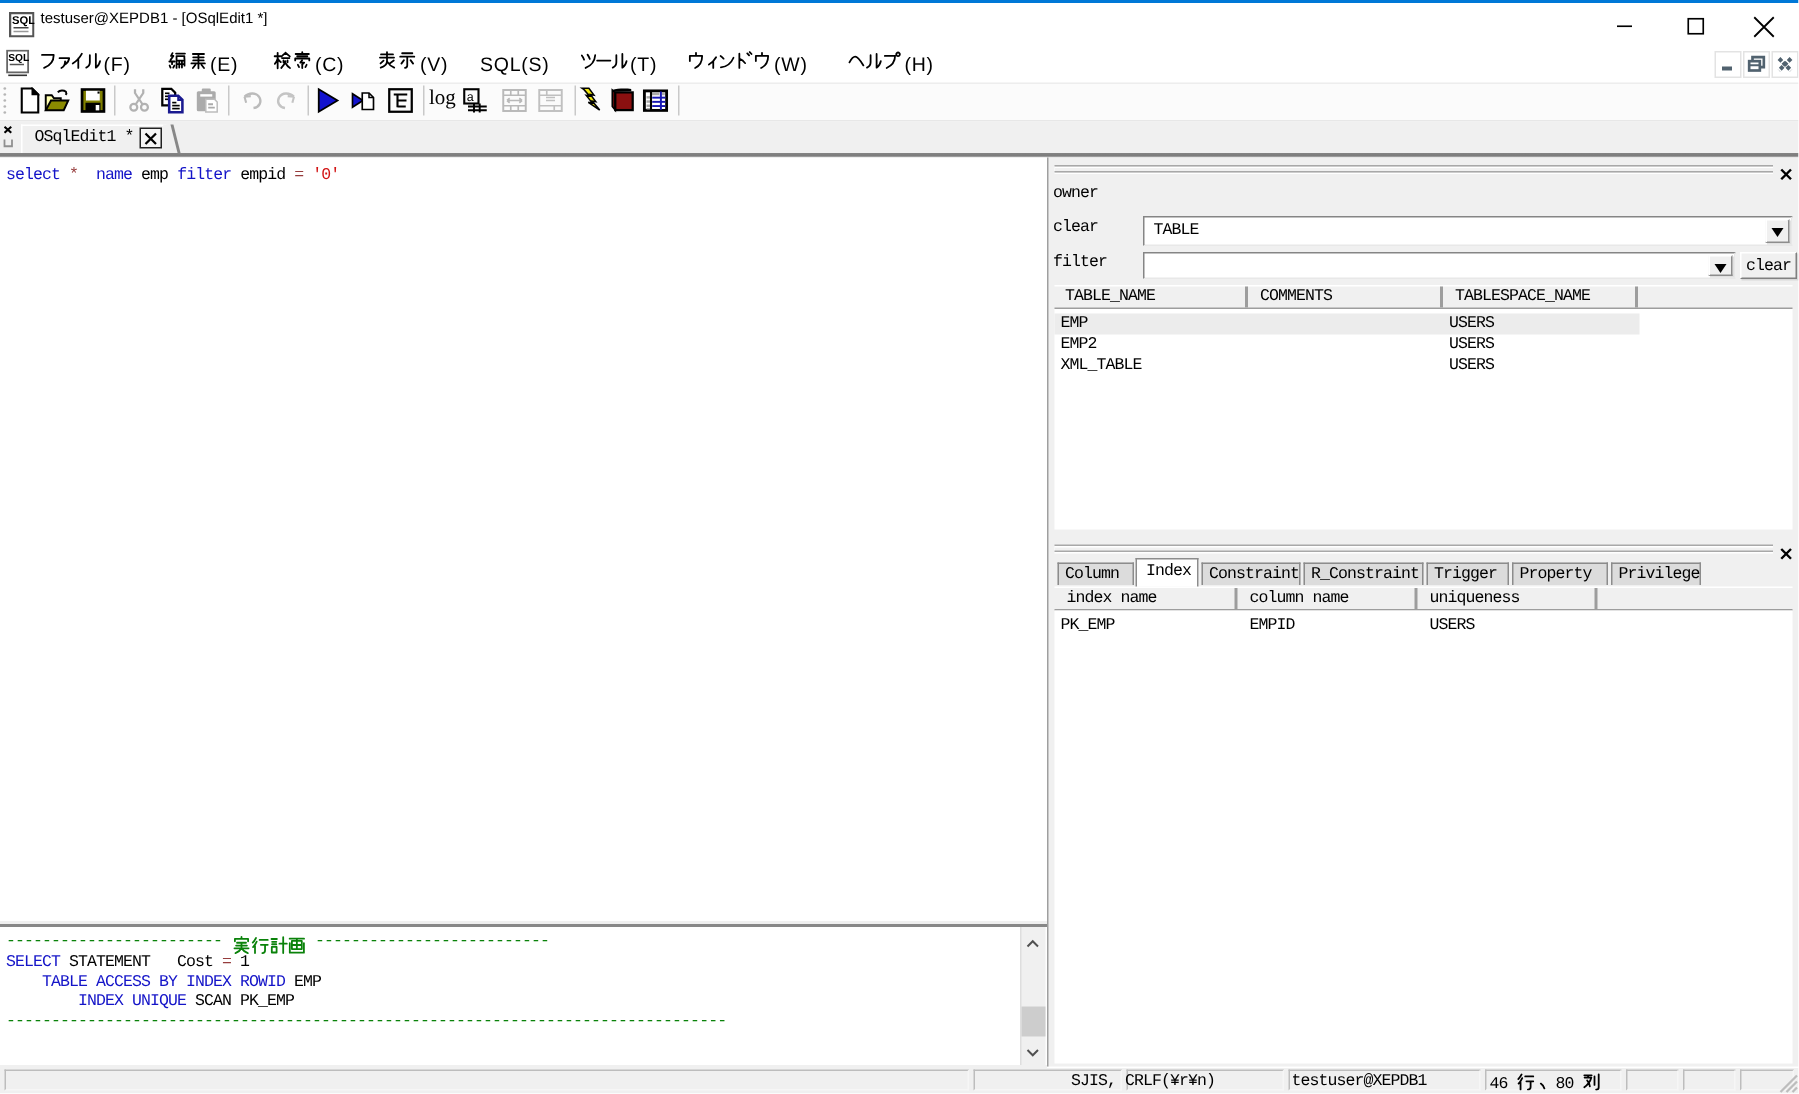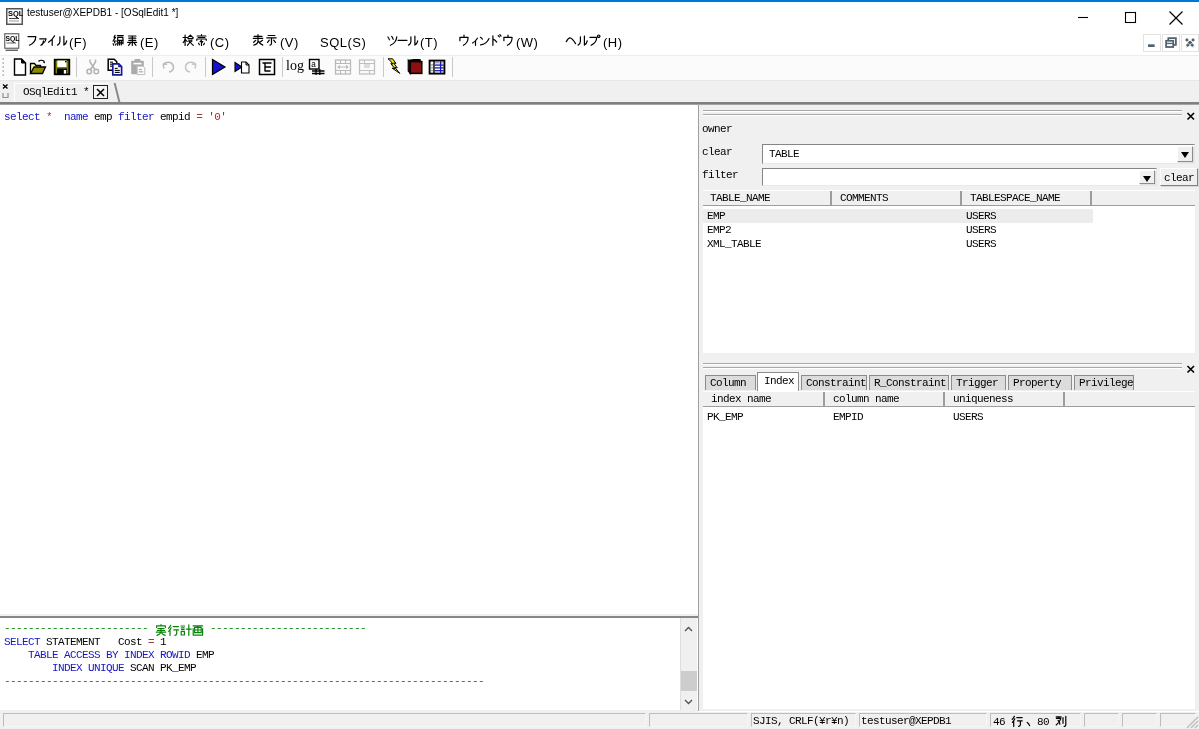--- a/index.html
+++ b/index.html
@@ -465,21 +465,21 @@
   <div class="abs mono" style="left:707px;top:411px">PK_EMP</div>
   <div class="abs mono" style="left:833px;top:411px">EMPID</div>
   <div class="abs mono" style="left:953px;top:411px">USERS</div>
 
   <div class="abs" style="left:0;top:710px;width:698px;height:2px;background:#f0f0f0"></div>
 
   <div class="abs" id="statusbar"></div>
   <div class="scell" style="left:3px;width:643px"></div>
   <div class="scell" style="left:649px;width:99px"></div>
   <div class="scell" style="left:751px;width:105px"></div>
-  <div class="abs mono" style="left:753px;top:715px">SJIS, CRLF(¥r¥n)</div>
+  <div class="abs mono" style="left:714px;top:715px">SJIS, CRLF(¥r¥n)</div>
   <div class="scell" style="left:859px;width:128px"></div>
   <div class="abs mono" style="left:861px;top:715px">testuser@XEPDB1</div>
   <div class="scell" style="left:990px;width:91px"></div>
   <div class="abs mono" style="left:993px;top:715px">46 <svg class="jp" style="display:inline-block;vertical-align:-2px" width="12" height="12" viewBox="0 0 12 12">
         <use href="#g-gyo"></use>
       </svg><svg class="jp" style="display:inline-block;vertical-align:-2px" width="8" height="12" viewBox="0 0 8 12">
         <use href="#g-toten"></use>
       </svg> 80 <svg class="jp" style="display:inline-block;vertical-align:-2px" width="12" height="12" viewBox="0 0 12 12">
         <use href="#g-retsu"></use>
       </svg></div>

